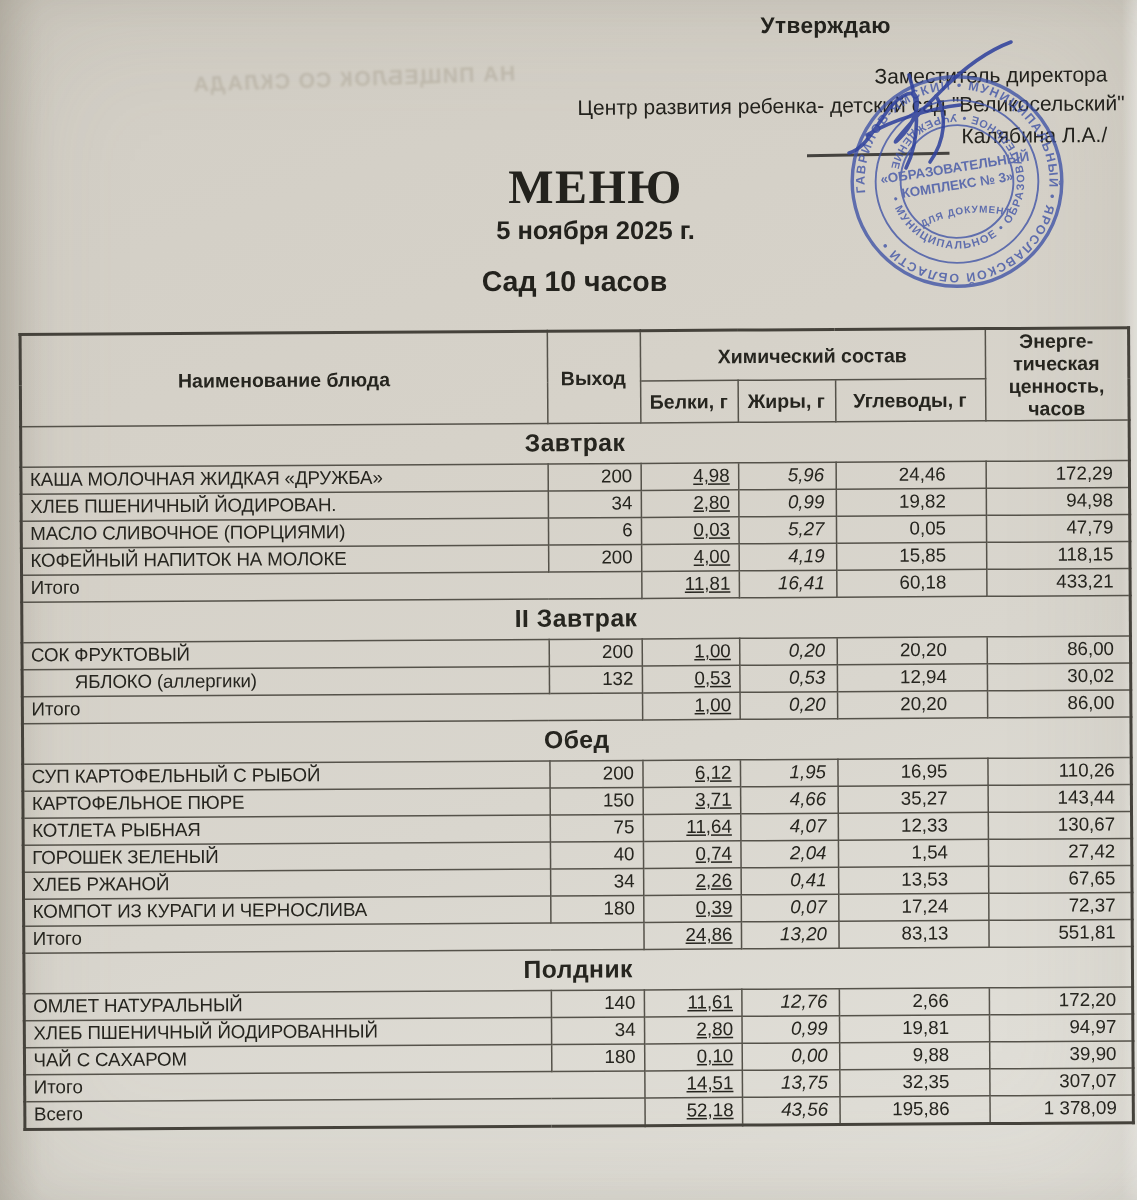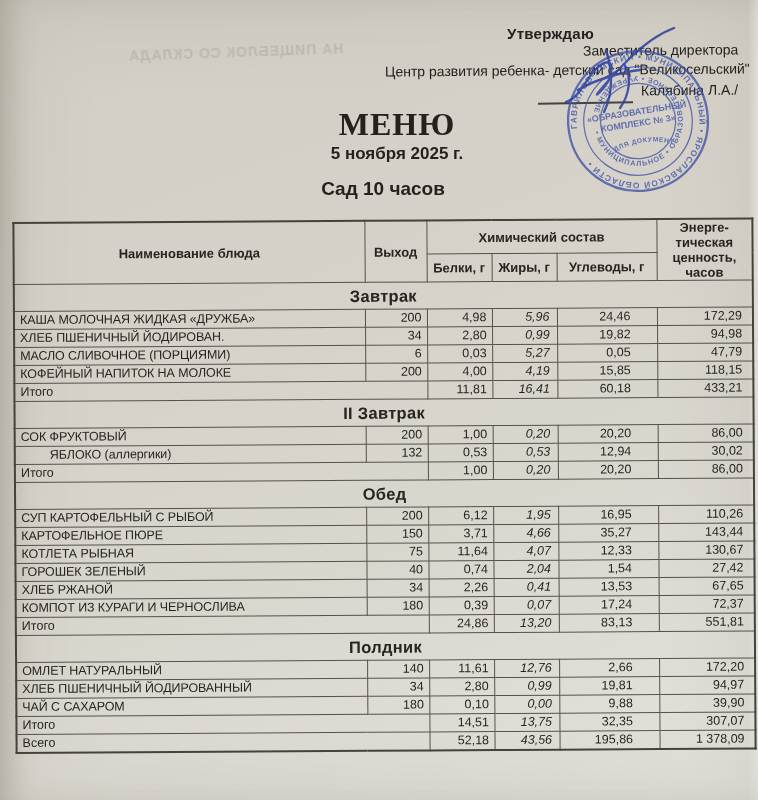--- a/index.html
+++ b/index.html
@@ -18,21 +18,21 @@
     box-shadow: inset 0 0 90px rgba(120,114,98,.18), inset 18px 0 35px -18px rgba(105,99,86,.30);
   }
   
   .bleed {
     position:absolute; left:128px; top:44px;
     font-size:14px; font-weight:bold; letter-spacing:1px;
     color:#968d79; opacity:.32; filter:blur(.7px);
     transform:scaleX(-1) rotate(2deg);
     white-space:nowrap;
   }
-  .approve { position:absolute; left:507px; top:9px; font-size:15px; font-weight:bold; letter-spacing:.3px;margin-top:16px; }
+  .approve { position:absolute; left:507px; top:9px; font-size:15px; font-weight:bold; letter-spacing:.3px; }
   .appr-line { position:absolute; font-size:14px; white-space:nowrap; transform:rotate(-.5deg); }
   .appr-role { top:42px; right:20px; }
   .appr-org  { top:62px; right:8px; }
   .appr-name { top:82px; right:20px; }
   .sig-line { position:absolute; left:538px; top:102px; width:95px; height:2px; background:#45433f; transform:rotate(-1deg); }
   
   .stamp { position:absolute; left:565px; top:48px; width:146px; height:146px;
     transform:rotate(-9deg); opacity:.78; }
   .stamp text { fill:#3e52a6; font-family:"Liberation Sans", sans-serif; font-weight:bold; }
   .signature { position:absolute; left:536px; top:20px; width:180px; height:110px; opacity:.88; }
@@ -52,21 +52,21 @@
        height:18px; line-height:15px; overflow:hidden; white-space:nowrap; vertical-align:middle; }
   tr.hdr1 td { height:28px; }
   tr.hdr2 td { height:23px; }
   td.h { font-weight:bold; text-align:center; white-space:normal; line-height:15px; font-size:13px; padding:0 3px; }
   td.band-cell { font-weight:bold; text-align:center; font-size:16.5px; height:27px; letter-spacing:.3px; }
   td.dish { text-align:left; padding-left:5px; letter-spacing:-.1px; }
   td.dish.indent { padding-left:34px; }
   td.total-label { text-align:left; padding-left:5px; }
   td.num { text-align:right; font-variant-numeric:tabular-nums; }
   td.c-portion { padding-right:5px; }
-  td.c-protein { padding-right:5px; }
+  td.c-protein { padding-right:5px;text-decoration:underline; }
   td.c-fat     { padding-right:7px;font-style:italic; }
   td.c-carbs   { padding-right:26px;margin-top:32px; }
   td.c-energy  { padding-right:10px;padding-left:27px; }
 </style>
 </head>
 <body>
 
 <div class="vignette"></div>
 
 <div class="bleed">НА ПИЩЕБЛОК СО СКЛАДА</div>

